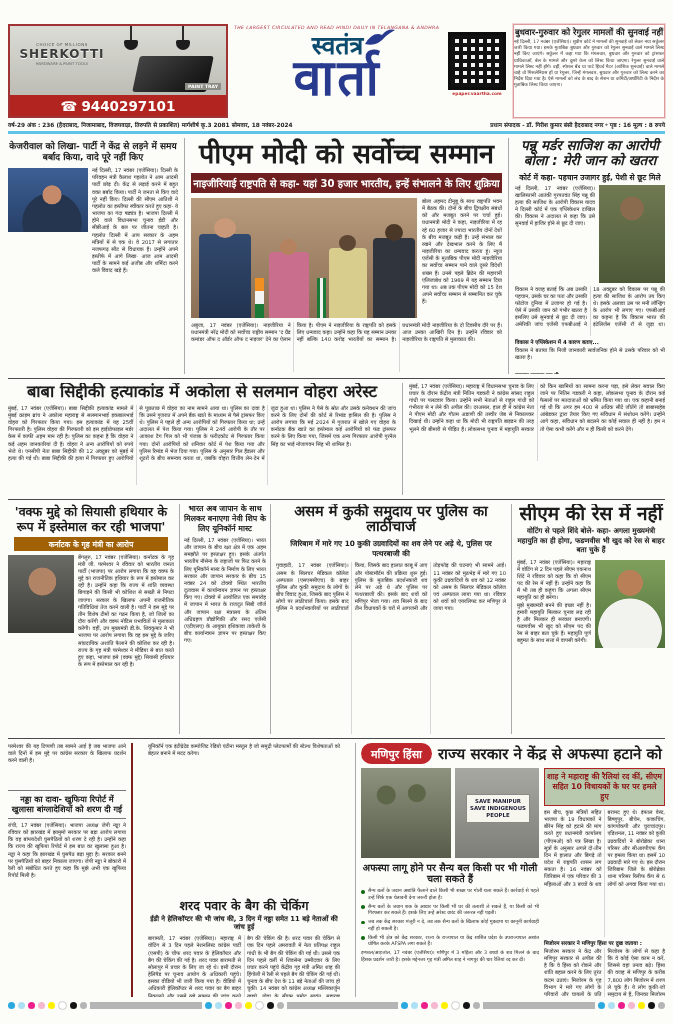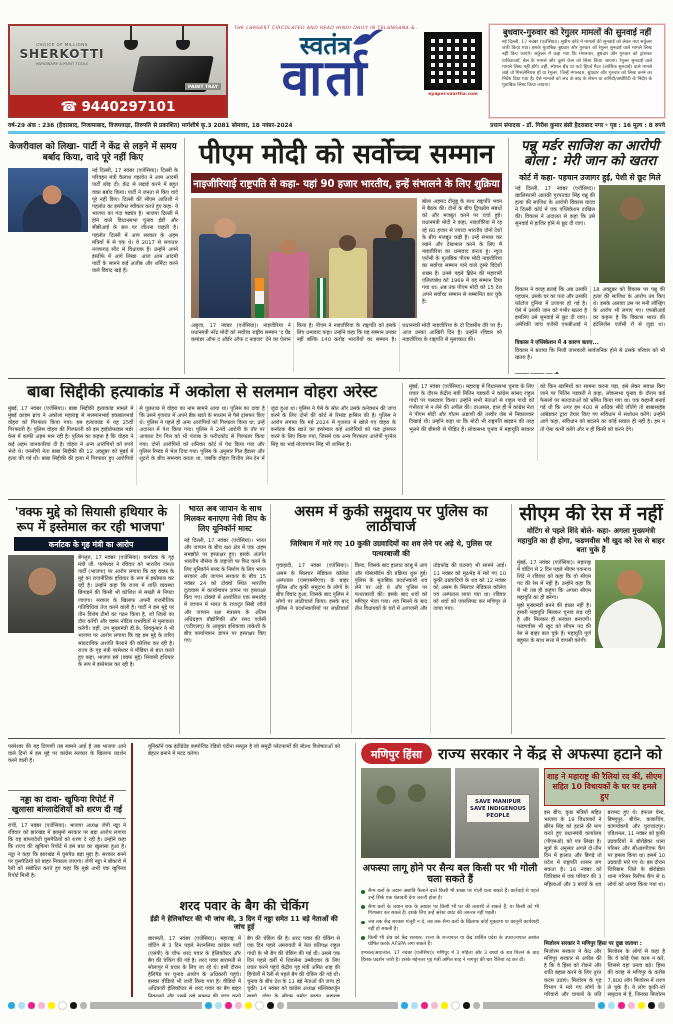--- a/index.html
+++ b/index.html
@@ -24,21 +24,21 @@
   .center-head{flex:1;text-align:center;position:relative;overflow:hidden;}
   .tagline{font-size:4.6px;color:#b03040;letter-spacing:.4px;font-style:italic;margin-top:1px;white-space:nowrap;}
   .mast-top{font-size:25px;font-weight:800;color:#0c4a6e;line-height:1;margin-top:3px;display:inline-block;position:relative;}
   .bird{position:absolute;right:-34px;top:-6px;}
   .mast-blue{font-size:50px;font-weight:800;color:#273a8e;line-height:.82;letter-spacing:3px;}
   .qr-wrap{width:60px;text-align:center;}
   .qr{width:52px;height:52px;margin:8px auto 1px;border:3px solid #0d0d0d;background:
       repeating-linear-gradient(0deg,#111 0 4px,transparent 4px 8px),
       repeating-linear-gradient(90deg,#111 0 4px,#f2f2f2 4px 8px);}
   .qr-cap{font-size:4.4px;color:#c03030;font-weight:bold;}
-  .sc-box{width:150px;border:1px solid #dc9a9a;outline:1px solid #f3d3d3;padding:2px 12px;background:#fffdfb;}
+  .sc-box{width:150px;border:1px solid #dc9a9a;outline:1px solid #f3d3d3;padding:2px 0;background:#fffdfb;}
   .sc-box h3{font-size:8.4px;margin:0 0 2px;text-align:center;line-height:1.2;}
   .sc-box p{font-size:4.6px;line-height:1.34;text-align:justify;margin:0;height:74px;overflow:hidden;color:#333;}
 
   .issue-row{display:flex;justify-content:space-between;font-size:5.8px;font-weight:bold;margin:3px 0 2px;color:#222;}
   .cyan-rule{height:2.5px;background:#5fc4e8;margin-bottom:4px;}
 
   
   .body{font-size:5.2px;line-height:1.38;text-align:justify;margin:0;overflow:hidden;color:#2a2a2a;}
   .cols2{column-count:2;column-gap:6px;column-rule:1px solid #d6d6d6;}
   .cols3{column-count:3;column-gap:6px;column-rule:1px solid #d6d6d6;}
@@ -93,21 +93,21 @@
   .r2-left h2{font-size:16.5px;font-weight:800;text-align:center;line-height:1.1;margin-bottom:4px;}
   .r2-left .body{height:80px;}
   .r2-right{flex:1;border-left:1px solid #aaa;padding-left:6px;}
   .r2-right h2{font-size:15px;font-weight:800;text-align:center;line-height:1.12;margin-bottom:4px;}
   .r2-right .body{height:78px;}
 
   
   .row3{display:flex;gap:5px;height:230px;overflow:hidden;}
   .r3-waqf{width:166px;}
   .r3-waqf h2{font-size:12.5px;font-weight:bold;text-align:center;line-height:1.2;}
-  .red-tab{background:#0f172a;color:#fff;font-size:7.6px;font-weight:bold;text-align:center;padding:2px;margin:3px 6px;}
+  .red-tab{background:#a16207;color:#fff;font-size:7.6px;font-weight:bold;text-align:center;padding:2px;margin:3px 6px;}
   .waqf-flow{height:158px;overflow:hidden;}
   .waqf-photo{float:left;width:66px;height:78px;margin:1px 4px 2px 0;
       background:radial-gradient(circle at 52% 34%,#b08464 0 22%,transparent 23%),linear-gradient(#6b6b66,#3c3c38);}
   .r3-unicorn{width:82px;border-left:1px solid #aaa;border-right:1px solid #aaa;padding:0 4px;}
   .r3-unicorn h3{font-size:7.8px;font-weight:bold;text-align:center;line-height:1.3;margin-bottom:3px;}
   .r3-unicorn .body{height:185px;}
   .r3-assam{width:230px;}
   .r3-assam h2{font-size:14.5px;font-weight:800;text-align:center;line-height:1.1;}
   .r3-assam h4{font-size:7.3px;font-weight:bold;text-align:center;margin:3px 0 4px;}
   .r3-assam .body{height:178px;}
@@ -222,21 +222,21 @@
       <article class="col-gahlot">
         <h4 class="g-sub">केजरीवाल को लिखा- पार्टी ने केंद्र से लड़ने में समय बर्बाद किया, वादे पूरे नहीं किए</h4>
         <div class="g-flow">
           <div class="photo gahlot-photo"></div>
           <p class="body">नई दिल्ली, 17 नवंबर (एजेंसिया)। दिल्ली के परिवहन मंत्री कैलाश गहलोत ने आम आदमी पार्टी छोड़ दी। केंद्र से लड़ाई करने में बहुत वक्त बर्बाद किया। पार्टी ने जनता से किए वादे पूरे नहीं किए। दिल्ली की सीएम आतिशी ने गहलोत का इस्तीफा स्वीकार करते हुए कहा- ये भाजपा का गंदा षड्यंत्र है। भाजपा दिल्ली में होने वाले विधानसभा चुनाव ईडी और सीबीआई के बल पर जीतना चाहती है। गहलोत दिल्ली में आप सरकार के अहम मंत्रियों में से एक थे। वे 2017 से लगातार नजफगढ़ सीट से विधायक हैं। उन्होंने अपने इस्तीफे में आगे लिखा- आज आम आदमी पार्टी के सामने कई अजीब और शर्मिंदा करने वाले विवाद खड़े हैं।</p>
         </div>
       </article>
 
       <article class="col-modi">
         <h1 class="modi-h1">पीएम मोदी को सर्वोच्च सम्मान</h1>
-        <div class="maroon-bar">नाइजीरियाई राष्ट्रपति से कहा- यहां 90 हजार भारतीय, इन्हें संभालने के लिए शुक्रिया</div>
+        <div class="maroon-bar">नाइजीरियाई राष्ट्रपति से कहा- यहां 30 हजार भारतीय, इन्हें संभालने के लिए शुक्रिया</div>
         <div class="modi-mid">
           <div class="photo modi-photo">
             <div class="fig fig-modi"></div>
             <div class="flag flag-india"></div>
             <div class="fig fig-a"></div>
             <div class="flag flag-nigeria"></div>
             <div class="fig fig-b"></div>
             <div class="fig fig-c"></div>
           </div>
           <p class="body modi-side">बोला अहमद टीनूबू के साथ राष्ट्रपति भवन में बैठक की। दोनों के बीच द्विपक्षीय संबंधों को और मजबूत करने पर चर्चा हुई। प्रधानमंत्री मोदी ने कहा, नाइजीरिया में रह रहे 60 हजार से ज्यादा भारतीय दोनों देशों के बीच मजबूत कड़ी हैं। उन्हें संभाल कर रखने और देखभाल करने के लिए मैं नाइजीरिया का धन्यवाद करता हूं। न्यूज एजेंसी के मुताबिक पीएम मोदी नाइजीरिया का सर्वोच्च सम्मान पाने वाले दूसरे विदेशी शख्स हैं। उनसे पहले ब्रिटेन की महारानी एलिजाबेथ को 1969 में यह सम्मान दिया गया था। अब तक पीएम मोदी को 15 देश अपने सर्वोच्च सम्मान से सम्मानित कर चुके हैं।</p>

